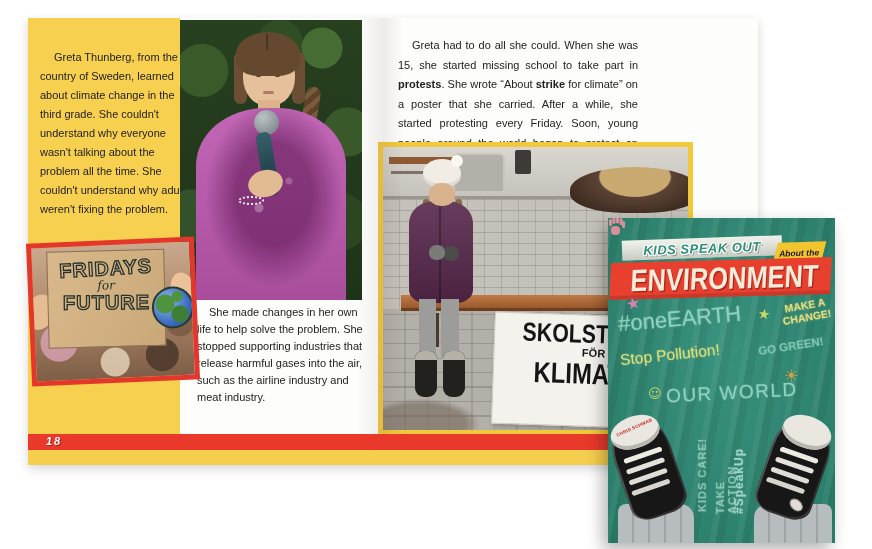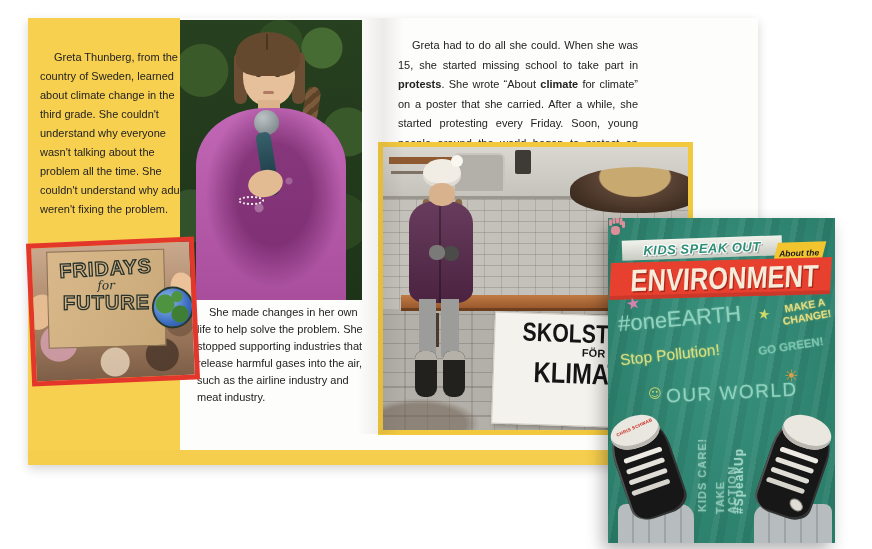--- a/index.html
+++ b/index.html
@@ -261,21 +261,21 @@
       <div class="fp-hand-l"></div>
       <div class="fp-hand-r"></div>
       <div class="fp-sign">
         <div class="fp-l1 outline-txt">FRIDAYS</div>
         <div class="fp-l2">for</div>
         <div class="fp-l3 outline-txt">FUTURE</div>
       </div>
       <div class="fp-globe"></div>
     </div>
 
-    <p class="rp-para"><span>Greta had to do all she could. When she was 15, she started missing school to take part in </span><b>protests</b><span>. She wrote “About </span><b>climate</b><span> for climate” on a poster that she carried. After a while, she started protesting every Friday. Soon, young people around the world began to protest on Fridays. It’s called “Fridays for Future”.</span></p>
+    <p class="rp-para"><span>Greta had to do all she could. When she was 15, she started missing school to take part in </span><b>protests</b><span>. She wrote “About </span><b>strike</b><span> for climate” on a poster that she carried. After a while, she started protesting every Friday. Soon, young people around the world began to protest on Fridays. It’s called “Fridays for Future”.</span></p>
 
     <div class="skol">
       <div class="sp-top">
         <div class="sp-door"></div>
         <div class="sp-bench-top"></div>
         <div class="sp-bin"></div>
       </div>
       <div class="sp-mid"></div>
       <div class="sp-fore"></div>
       <div class="sp-planter"></div>
@@ -293,20 +293,23 @@
         <div class="sg-face"></div>
         <div class="sg-mittens"></div>
         <div class="sg-legs"></div>
         <div class="sg-boot bl"></div>
         <div class="sg-boot br"></div>
       </div>
     </div>
 
     <div class="gutter"></div>
 
+    <div class="red-bar">
+      <span class="pagenum">18</span>
+    </div>
     <div class="yellow-strip"></div>
   </div>
 
   <div class="cover">
     <div class="kicker-strip">
       <span>KIDS SPEAK OUT</span>
     </div>
     <div class="kicker-tag">
       <span>About the</span>
     </div>

